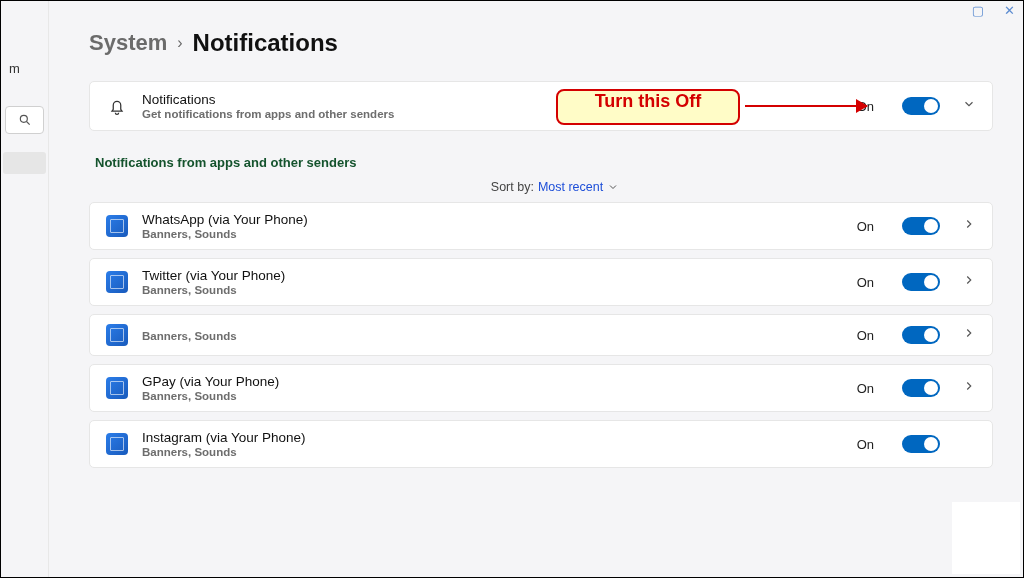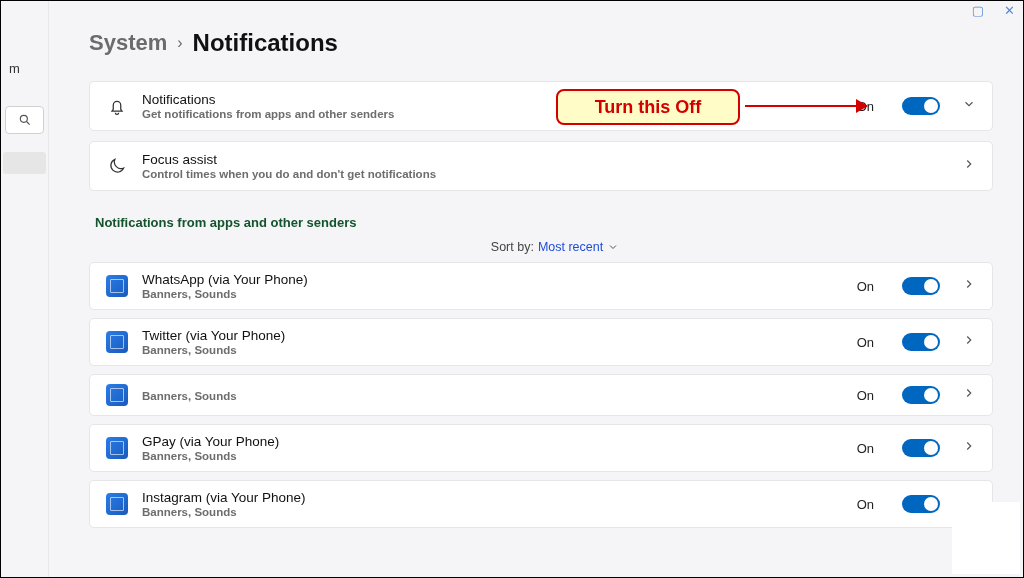--- a/index.html
+++ b/index.html
@@ -155,21 +155,20 @@
   .callout {
     position: absolute;
     top: 88px;
     left: 555px;
     width: 184px;
     height: 36px;
     border: 2px solid #d40000;
     border-radius: 8px;
     background: #fffcc7;
     display:flex;
-    align-items:center;
     justify-content:center;
   }
   .callout span {
     font-size: 18px;
     font-weight: 700;
     color: #d40000;
   }
   .arrow {
     position:absolute;
     top: 104px;
@@ -247,37 +246,20 @@
       <div class="spacer"></div>
       <span class="on-label">On</span>
       <div class="toggle"></div>
       <div class="chevron">
         <svg viewBox="0 0 24 24">
             <polyline points="6 9 12 15 18 9"></polyline>
           </svg>
       </div>
     </div>
 
-    <div class="card">
-      <div class="card-icon">
-        <svg viewBox="0 0 24 24">
-            <path d="M20 14.5A8 8 0 0 1 9.5 4 8 8 0 1 0 20 14.5z"></path>
-          </svg>
-      </div>
-      <div class="card-text">
-        <div class="card-title">Focus assist</div>
-        <div class="card-sub">Control times when you do and don't get notifications</div>
-      </div>
-      <div class="spacer"></div>
-      <div class="chevron">
-        <svg viewBox="0 0 24 24">
-            <polyline points="9 6 15 12 9 18"></polyline>
-          </svg>
-      </div>
-    </div>
 
     <div class="section-heading">Notifications from apps and other senders</div>
 
     <div class="sort-row">
       <span>Sort by:</span>
       <span class="value">Most recent</span>
       <svg viewBox="0 0 24 24">
           <polyline points="6 9 12 15 18 9"></polyline>
         </svg>
     </div>

